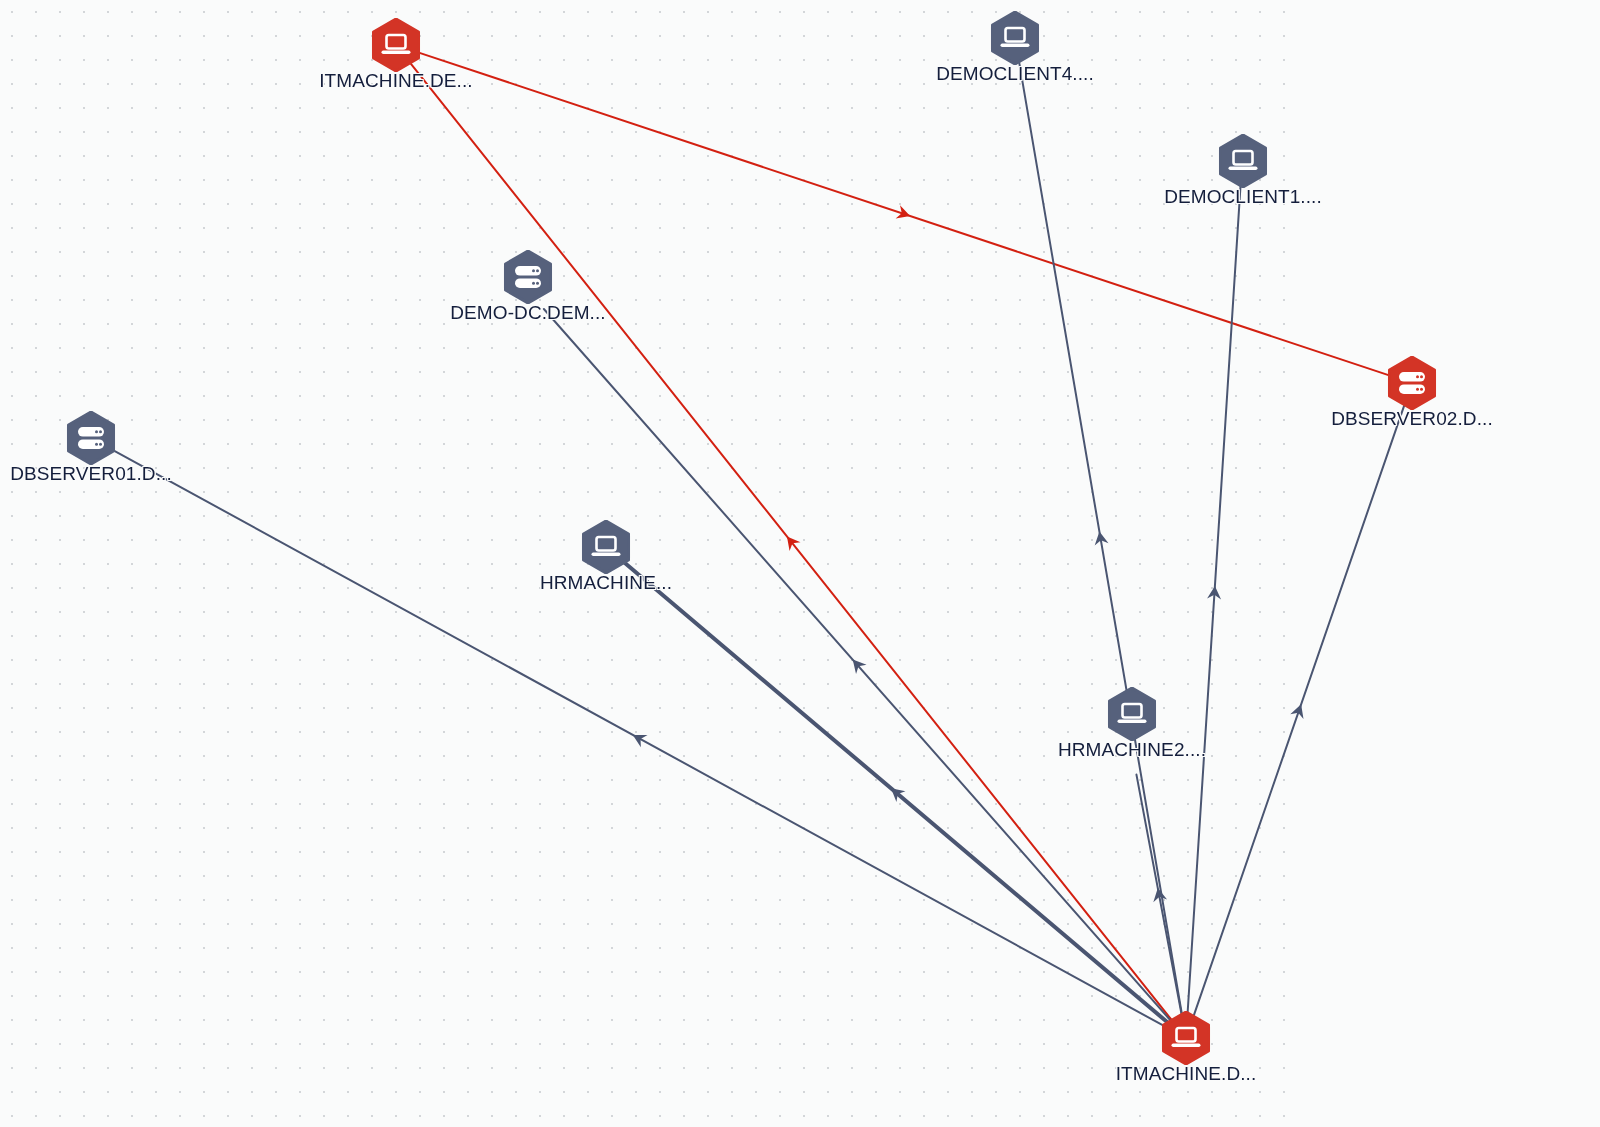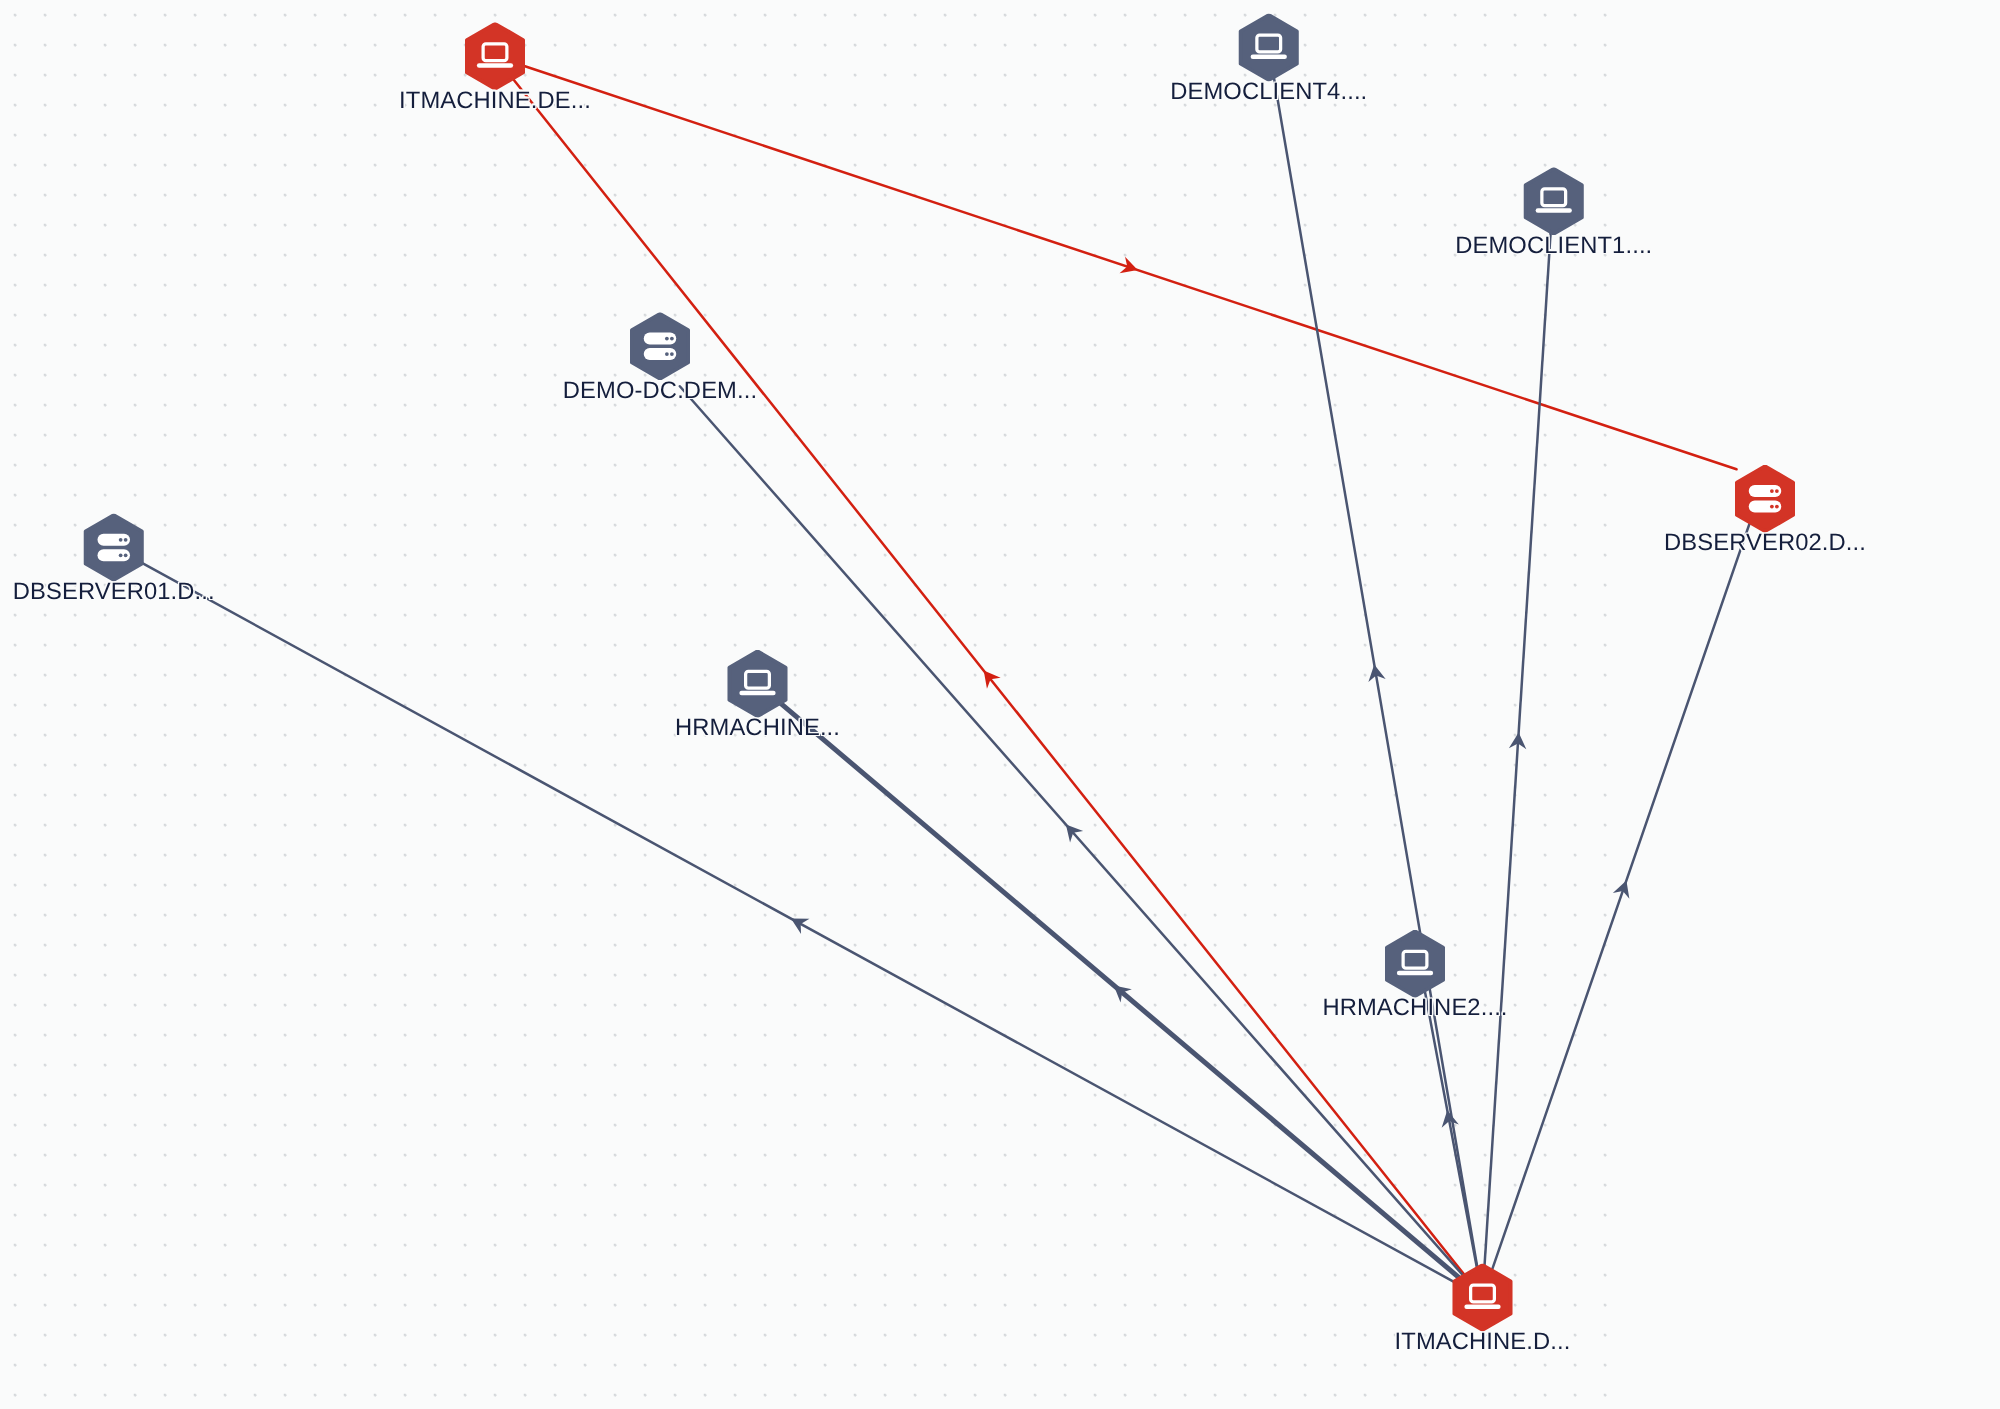--- a/index.html
+++ b/index.html
@@ -144,21 +144,21 @@
           <polygon points="27.00,1.00 49.52,14.00 49.52,40.00 27.00,53.00 4.48,40.00 4.48,14.00" fill="#56617c" stroke="#56617c" stroke-width="3" stroke-linejoin="round"></polygon>
           <rect x="14" y="16" width="26" height="9.6" rx="4.8" ry="4.8" fill="#ffffff"></rect>
           <rect x="14" y="28.4" width="26" height="9.6" rx="4.8" ry="4.8" fill="#ffffff"></rect>
           <circle cx="32.5" cy="20.8" r="1.5" fill="#56617c"></circle>
           <circle cx="36.5" cy="20.8" r="1.5" fill="#56617c"></circle>
           <circle cx="32.5" cy="33.2" r="1.5" fill="#56617c"></circle>
           <circle cx="36.5" cy="33.2" r="1.5" fill="#56617c"></circle>
         </svg>
         <div class="node-label">DEMO-DC.DEM...</div>
       </div>
-      <div class="graph-node" style="left: 1412px; top: 399px;">
+      <div class="graph-node" style="left: 1412px; top: 383px;">
         <svg class="node-hex" viewBox="0 0 54 54">
           <polygon points="27.00,1.00 49.52,14.00 49.52,40.00 27.00,53.00 4.48,40.00 4.48,14.00" fill="#d33426" stroke="#d33426" stroke-width="3" stroke-linejoin="round"></polygon>
           <rect x="14" y="16" width="26" height="9.6" rx="4.8" ry="4.8" fill="#ffffff"></rect>
           <rect x="14" y="28.4" width="26" height="9.6" rx="4.8" ry="4.8" fill="#ffffff"></rect>
           <circle cx="32.5" cy="20.8" r="1.5" fill="#d33426"></circle>
           <circle cx="36.5" cy="20.8" r="1.5" fill="#d33426"></circle>
           <circle cx="32.5" cy="33.2" r="1.5" fill="#d33426"></circle>
           <circle cx="36.5" cy="33.2" r="1.5" fill="#d33426"></circle>
         </svg>
         <div class="node-label">DBSERVER02.D...</div>
@@ -176,21 +176,21 @@
         <div class="node-label">DBSERVER01.D...</div>
       </div>
       <div class="graph-node" style="left: 606px; top: 547px;">
         <svg class="node-hex" viewBox="0 0 54 54">
           <polygon points="27.00,1.00 49.52,14.00 49.52,40.00 27.00,53.00 4.48,40.00 4.48,14.00" fill="#56617c" stroke="#56617c" stroke-width="3" stroke-linejoin="round"></polygon>
           <rect x="17.5" y="17" width="19" height="13.5" rx="2.2" ry="2.2" fill="none" stroke="#ffffff" stroke-width="2.6"></rect>
           <rect x="12.5" y="32.5" width="29" height="3.6" rx="1.8" ry="1.8" fill="#ffffff"></rect>
         </svg>
         <div class="node-label">HRMACHINE...</div>
       </div>
-      <div class="graph-node" style="left: 1132px; top: 771px;">
+      <div class="graph-node" style="left: 1132px; top: 714px;">
         <svg class="node-hex" viewBox="0 0 54 54">
           <polygon points="27.00,1.00 49.52,14.00 49.52,40.00 27.00,53.00 4.48,40.00 4.48,14.00" fill="#56617c" stroke="#56617c" stroke-width="3" stroke-linejoin="round"></polygon>
           <rect x="17.5" y="17" width="19" height="13.5" rx="2.2" ry="2.2" fill="none" stroke="#ffffff" stroke-width="2.6"></rect>
           <rect x="12.5" y="32.5" width="29" height="3.6" rx="1.8" ry="1.8" fill="#ffffff"></rect>
         </svg>
         <div class="node-label">HRMACHINE2....</div>
       </div>
       <div class="graph-node" style="left: 1186px; top: 1038px;">
         <svg class="node-hex" viewBox="0 0 54 54">
           <polygon points="27.00,1.00 49.52,14.00 49.52,40.00 27.00,53.00 4.48,40.00 4.48,14.00" fill="#d33426" stroke="#d33426" stroke-width="3" stroke-linejoin="round"></polygon>

